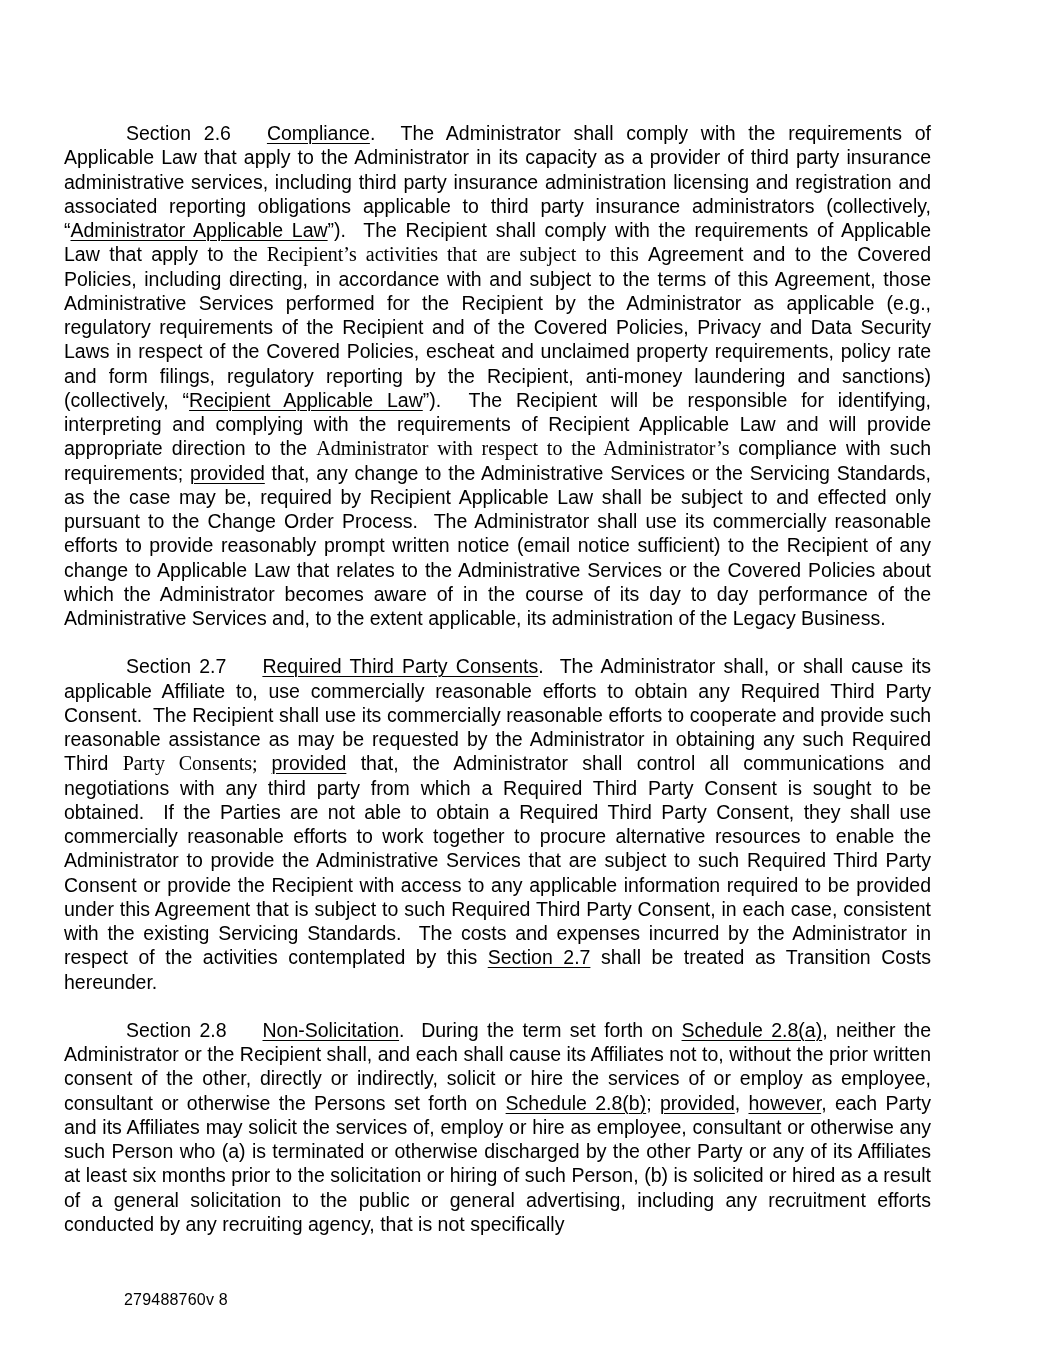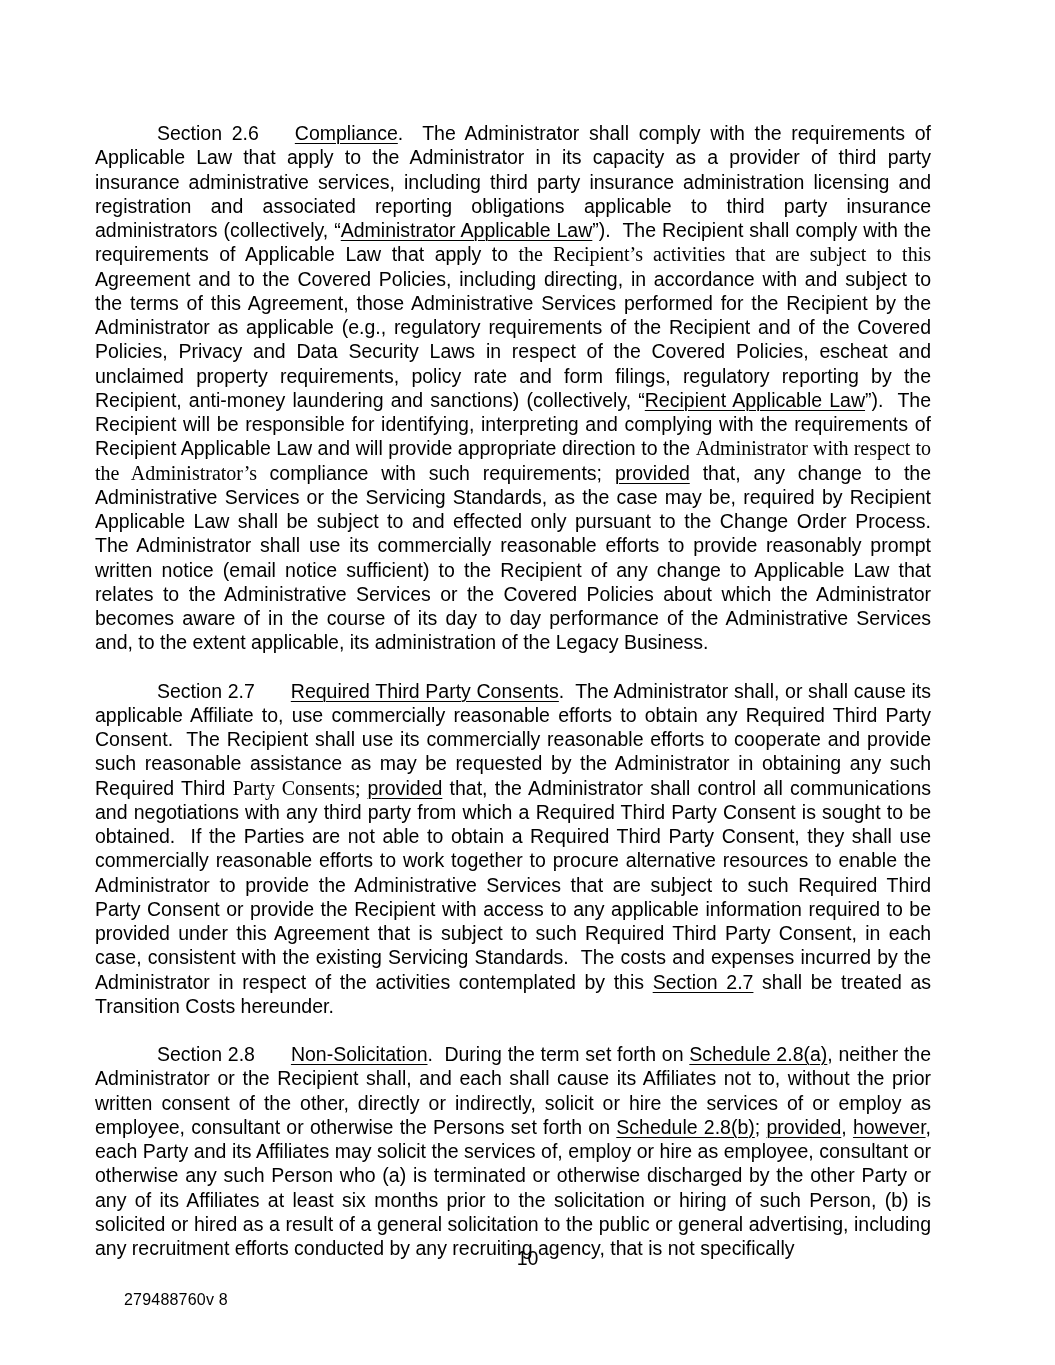--- a/index.html
+++ b/index.html
@@ -7,21 +7,21 @@
     padding: 0;
     background: #ffffff;
   }
   .page {
     position: relative;
     width: 1055px;
     height: 1365px;
     background: #ffffff;
     color: #000000;
     box-sizing: border-box;
-    padding: 121px 124px 0 95px;
+    padding: 121px 124px 0 64px;
     font-family: "Liberation Sans", sans-serif;
     font-size: 19.5px;
     line-height: 24.25px;
     overflow: hidden;
   }
   .para {
     margin: 0 0 24px 0;
     text-align: justify;
     text-indent: 62px;
   }
@@ -57,15 +57,14 @@
 </style>
 </head>
 <body>
 
 <div class="page">
   <div>
       <p class="para"><span class="">Section 2.6</span><span class="tab"></span><span class="u">Compliance</span><span class="">.  The Administrator shall comply with the requirements of Applicable Law that apply to the Administrator in its capacity as a provider of third party insurance administrative services, including third party insurance administration licensing and registration and associated reporting obligations applicable to third party insurance administrators (collectively, “</span><span class="u">Administrator Applicable Law</span><span class="">”).  The Recipient shall comply with the requirements of Applicable Law that apply to </span><span class="serif">the Recipient’s activities that are subject to this </span><span class="">Agreement and to the Covered Policies, including directing, in accordance with and subject to the terms of this Agreement, those Administrative Services performed for the Recipient by the Administrator as applicable (e.g., regulatory requirements of the Recipient and of the Covered Policies, Privacy and Data Security Laws in respect of the Covered Policies, escheat and unclaimed property requirements, policy rate and form filings, regulatory reporting by the Recipient, anti-money laundering and sanctions) (collectively, “</span><span class="u">Recipient Applicable Law</span><span class="">”).  The Recipient will be responsible for identifying, interpreting and complying with the requirements of Recipient Applicable Law and will provide appropriate direction to the </span><span class="serif">Administrator with respect to the Administrator’s </span><span class="">compliance with such requirements; </span><span class="u">provided</span><span class=""> that, any change to the Administrative Services or the Servicing Standards, as the case may be, required by Recipient Applicable Law shall be subject to and effected only pursuant to the Change Order Process.  The Administrator shall use its commercially reasonable efforts to provide reasonably prompt written notice (email notice sufficient) to the Recipient of any change to Applicable Law that relates to the Administrative Services or the Covered Policies about which the Administrator becomes aware of in the course of its day to day performance of the Administrative Services and, to the extent applicable, its administration of the Legacy Business.</span></p>
       <p class="para"><span class="">Section 2.7</span><span class="tab"></span><span class="u">Required Third Party Consents</span><span class="">.  The Administrator shall, or shall cause its applicable Affiliate to, use commercially reasonable efforts to obtain any Required Third Party Consent.  The Recipient shall use its commercially reasonable efforts to cooperate and provide such reasonable assistance as may be requested by the Administrator in obtaining any such Required Third </span><span class="serif">Party Consents; </span><span class="u">provided</span><span class=""> that, the Administrator shall control all communications and negotiations with any third party from which a Required Third Party Consent is sought to be obtained.  If the Parties are not able to obtain a Required Third Party Consent, they shall use commercially reasonable efforts to work together to procure alternative resources to enable the Administrator to provide the Administrative Services that are subject to such Required Third Party Consent or provide the Recipient with access to any applicable information required to be provided under this Agreement that is subject to such Required Third Party Consent, in each case, consistent with the existing Servicing Standards.  The costs and expenses incurred by the Administrator in respect of the activities contemplated by this </span><span class="u">Section 2.7</span><span class=""> shall be treated as Transition Costs hereunder.</span></p>
       <p class="para"><span class="">Section 2.8</span><span class="tab"></span><span class="u">Non-Solicitation</span><span class="">.  During the term set forth on </span><span class="u">Schedule 2.8(a)</span><span class="">, neither the Administrator or the Recipient shall, and each shall cause its Affiliates not to, without the prior written consent of the other, directly or indirectly, solicit or hire the services of or employ as employee, consultant or otherwise the Persons set forth on </span><span class="u">Schedule 2.8(b)</span><span class="">; </span><span class="u">provided</span><span class="">, </span><span class="u">however</span><span class="">, each Party and its Affiliates may solicit the services of, employ or hire as employee, consultant or otherwise any such Person who (a) is terminated or otherwise discharged by the other Party or any of its Affiliates at least six months prior to the solicitation or hiring of such Person, (b) is solicited or hired as a result of a general solicitation to the public or general advertising, including any recruitment efforts conducted by any recruiting agency, that is not specifically</span></p>
     </div>
-  <div class="page-number">10</div>
   <div class="doc-footer">279488760v 8</div>
 </div>
 
 </body></html>

